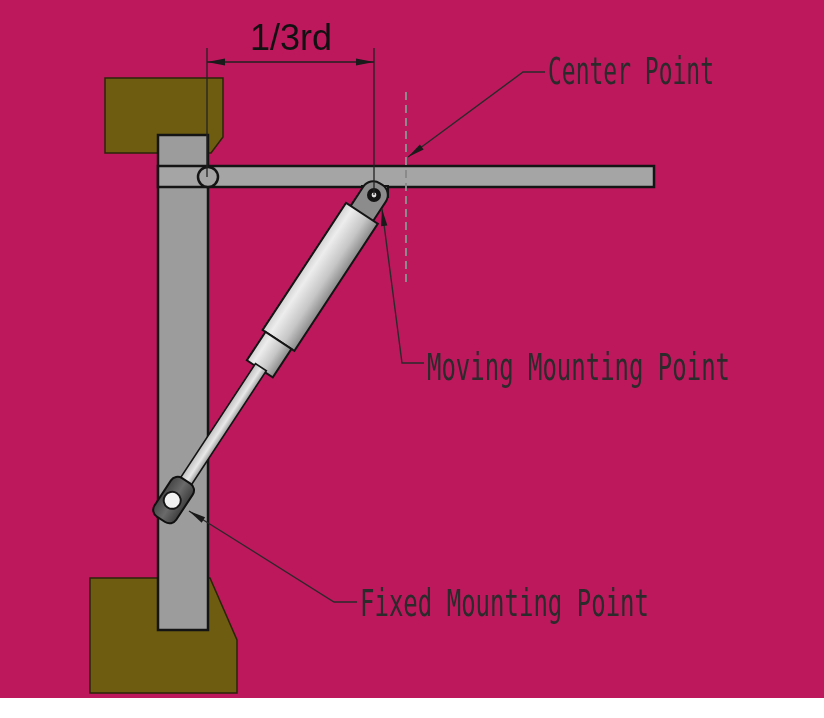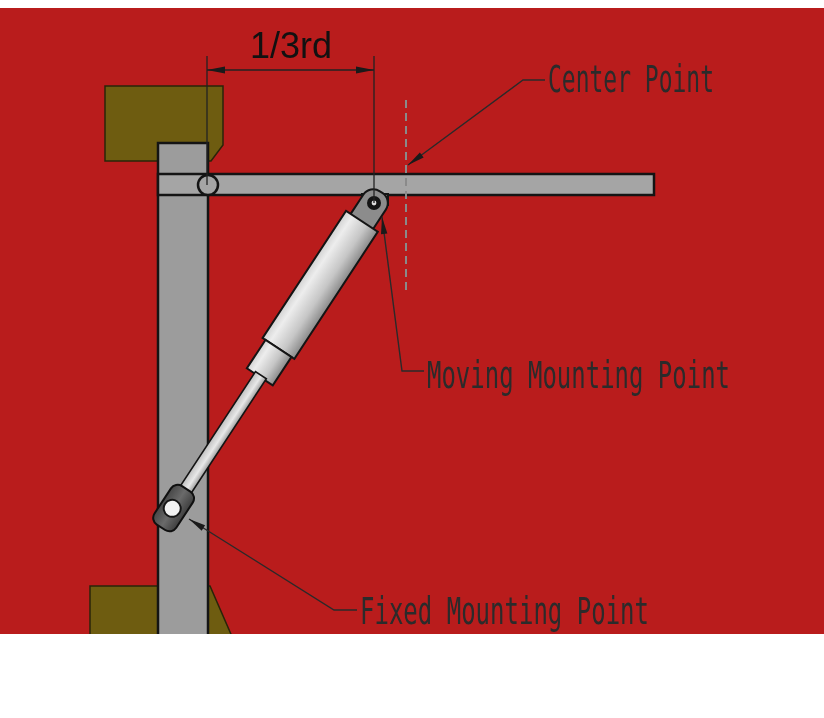--- a/index.html
+++ b/index.html
@@ -1,17 +1,17 @@
 <!DOCTYPE html>
 <html><head>
 <meta charset="utf-8">
 <style>
   html,body{margin:0;padding:0;background:#ffffff;}
-  .stage{position:relative;width:824px;height:626px;background:#b91c1c;overflow:hidden;
-         font-family:"DejaVu Sans Mono", monospace;margin-top:8px;}
+  .stage{position:relative;width:824px;height:698px;background:#be185d;overflow:hidden;
+         font-family:"DejaVu Sans Mono", monospace;}
   svg{display:block;}
   text{user-select:none;}
   .cad-label{fill:#2b2b2b;}
   .dim-label{fill:#111111;font-family:"Liberation Sans", sans-serif;}
 </style>
 </head>
 <body>
 
 <div class="stage">
 <svg width="824" height="718" viewBox="0 0 824 718">

